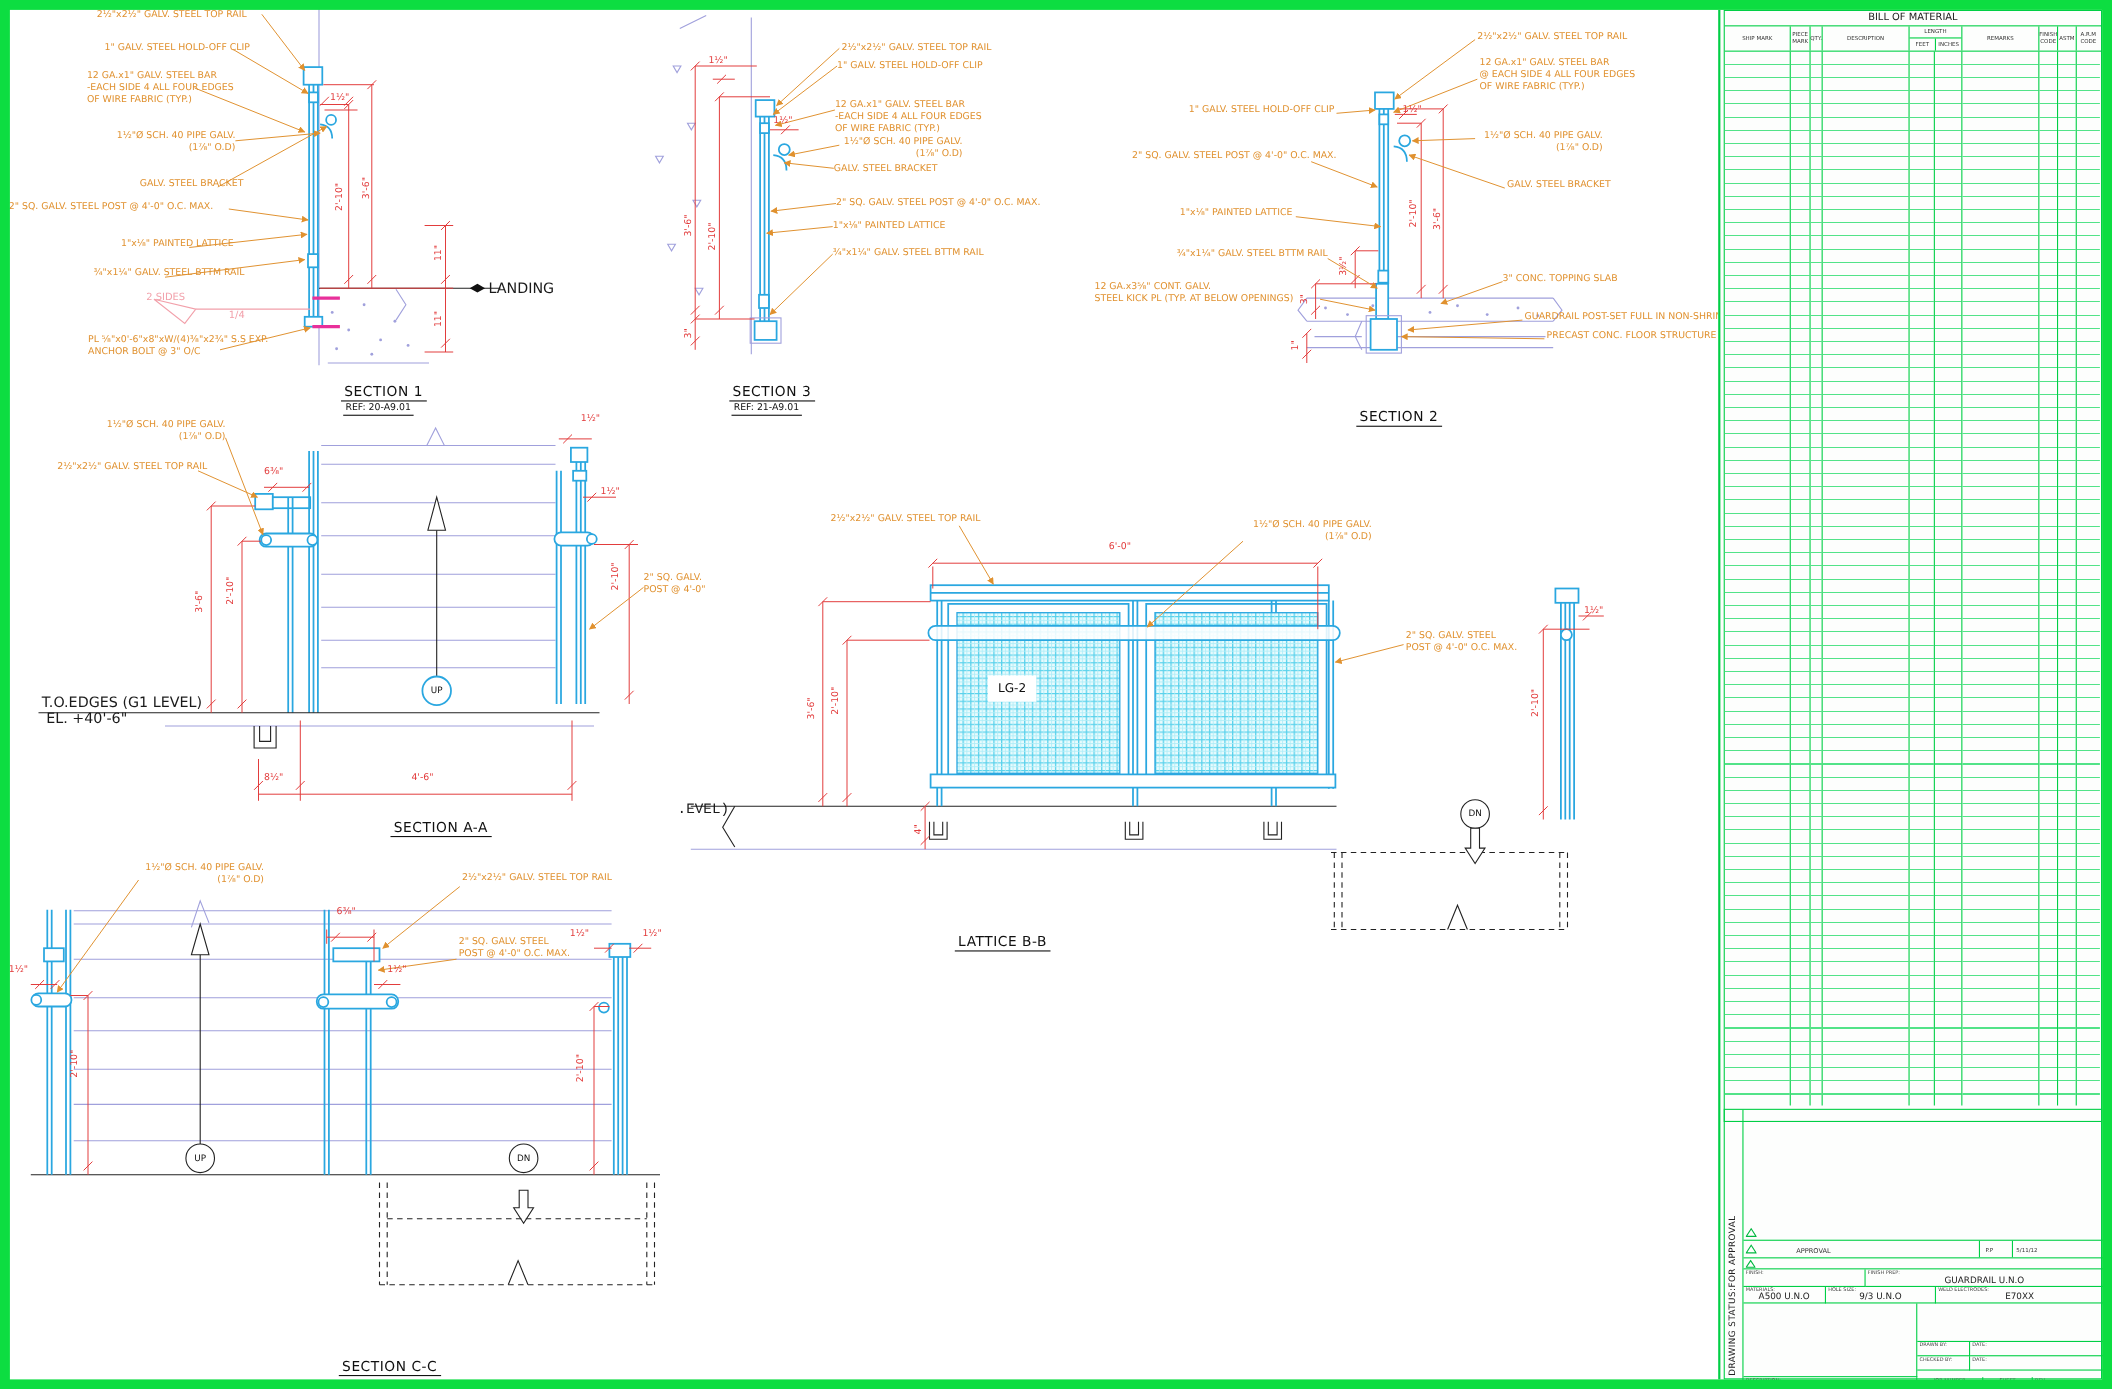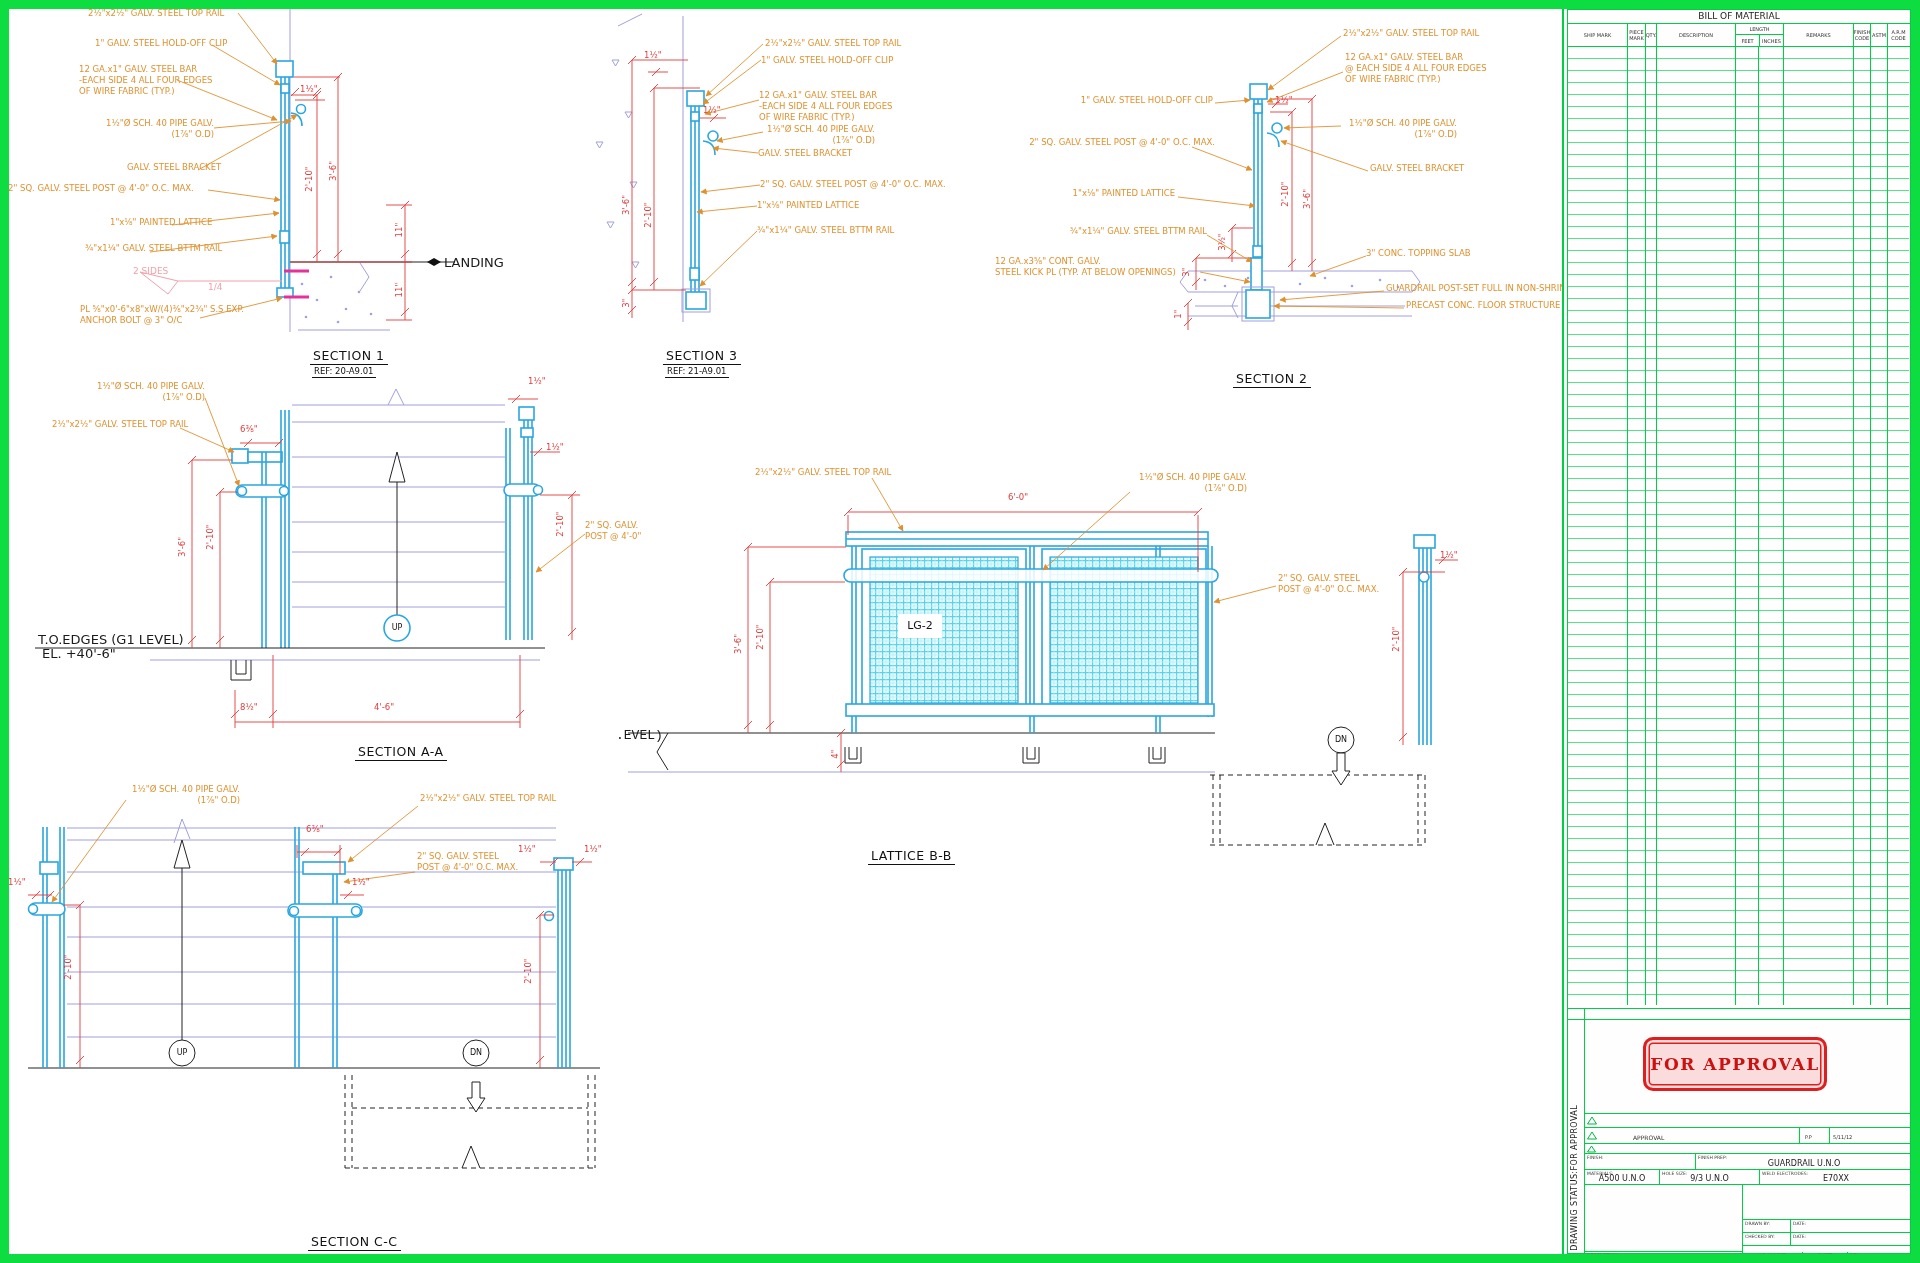--- a/index.html
+++ b/index.html
@@ -412,25 +412,20 @@
         <div class="bc" style="width:17px;"></div>
         <div class="bc" style="width:21px;border-right:none;"></div>
     </div>
   </div>
 
   <div class="tblock">
     <div class="vstrip">
       <span>DRAWING STATUS:FOR APPROVAL</span>
     </div>
 
-    <div class="cell" style="left:17px;top:0;width:327px;height:105px;border:none;border-bottom:1px solid #00cf45;">
-      <div class="stamp">
-          <span>FOR APPROVAL</span>
-        </div>
-    </div>
 
     <div class="cell" style="left:17px;top:105px;width:327px;height:14px;border:none;border-bottom:1px solid #00cf45;">
       <svg class="gtri" width="10" height="9" style="margin:2px 0 0 2px;">
           <path d="M5 1L9.5 8H0.5z" fill="none" stroke="#00b840"></path>
         </svg>
     </div>
     <div class="cell" style="left:17px;top:119px;width:327px;height:16px;border:none;border-bottom:1px solid #00cf45;">
       <svg class="gtri" width="10" height="9" style="margin:3px 0 0 2px;">
           <path d="M5 1L9.5 8H0.5z" fill="none" stroke="#00b840"></path>
         </svg>

